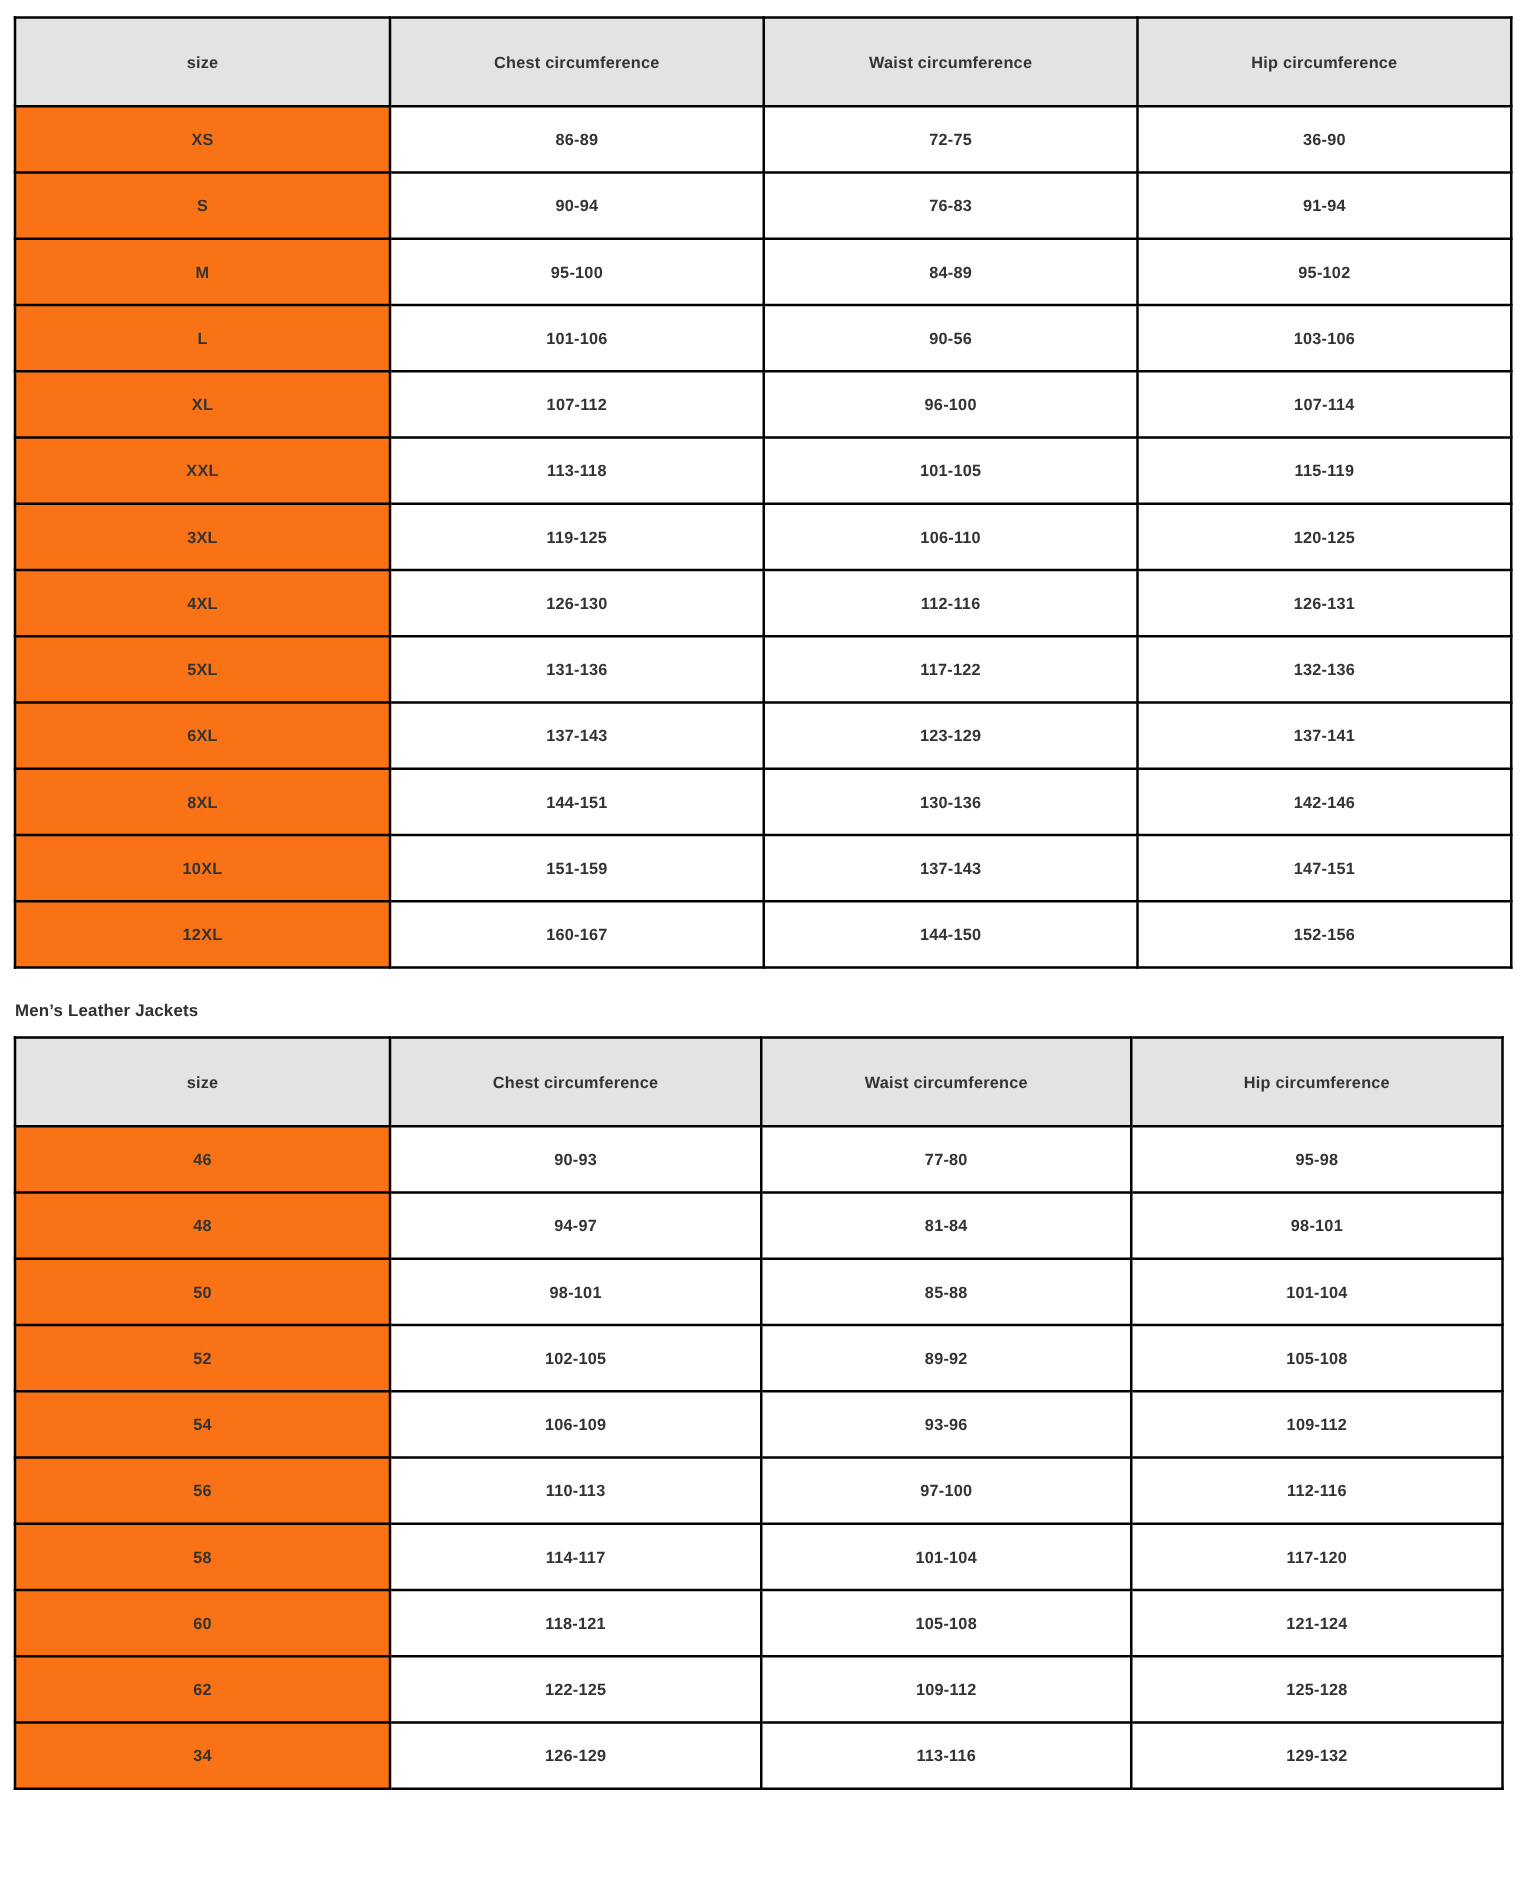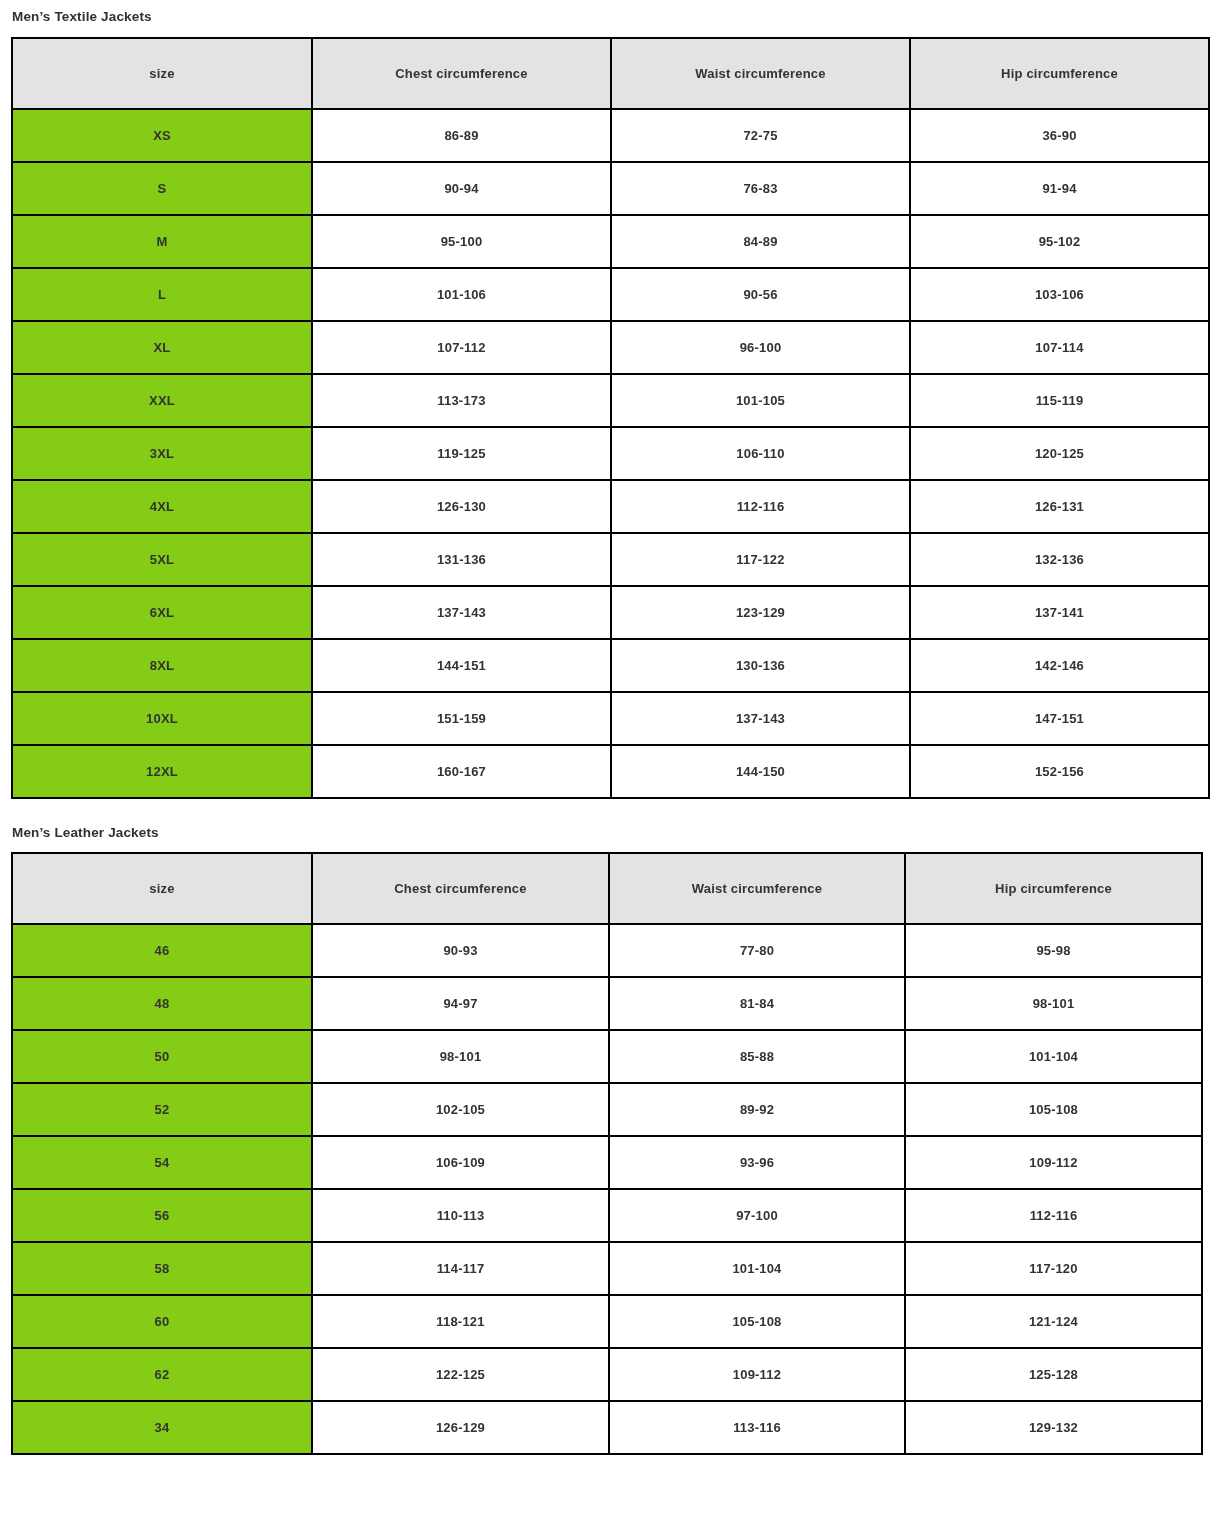--- a/index.html
+++ b/index.html
@@ -64,33 +64,32 @@
     height: 53px;
     padding: 0 4px;
     box-sizing: border-box;
     background: #ffffff;
   }
   table.size-chart thead th {
     background: #e3e3e3;
     height: 71px;
   }
   table.size-chart tbody td.size-cell {
-    background: #84cc16;
+    background: #f97316;
     font-weight: bold;
   }
   .gap-between {
     height: 17px;
   }
 </style>
 </head>
 <body>
 
 <div class="page">
 
-  <h2 class="section-title">Men’s Textile Jackets</h2>
 
   <div class="table-wrap">
     <table class="size-chart textile">
       <colgroup>
         <col class="c-size">
           <col class="c-chest">
           <col class="c-waist">
           <col class="c-hip">
       </colgroup>
       <thead>
@@ -127,21 +126,21 @@
             <td>103-106</td>
           </tr>
           <tr>
             <td class="size-cell">XL</td>
             <td>107-112</td>
             <td>96-100</td>
             <td>107-114</td>
           </tr>
           <tr>
             <td class="size-cell">XXL</td>
-            <td>113-173</td>
+            <td>113-118</td>
             <td>101-105</td>
             <td>115-119</td>
           </tr>
           <tr>
             <td class="size-cell">3XL</td>
             <td>119-125</td>
             <td>106-110</td>
             <td>120-125</td>
           </tr>
           <tr>

